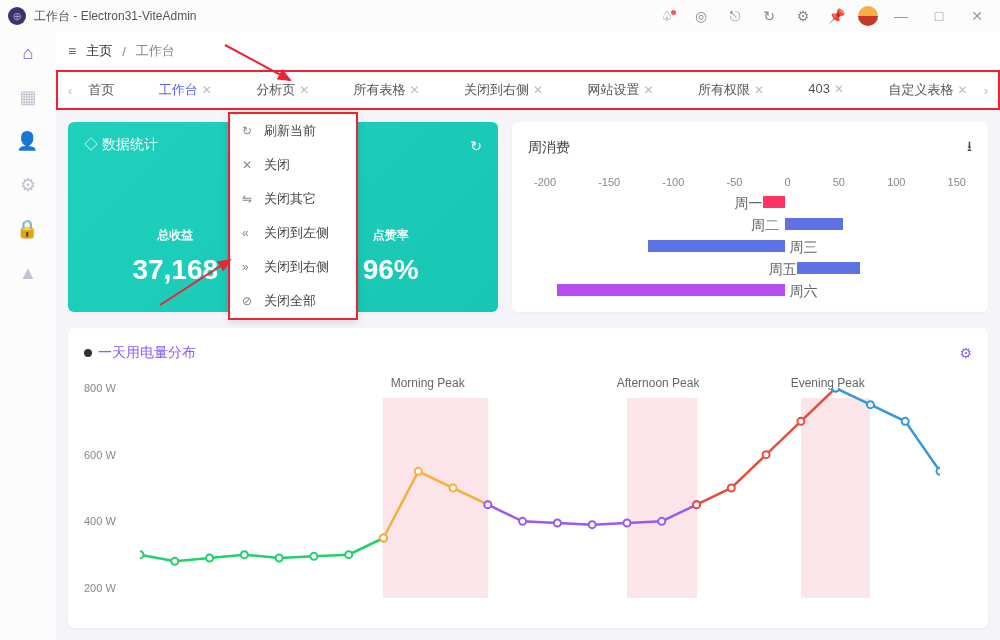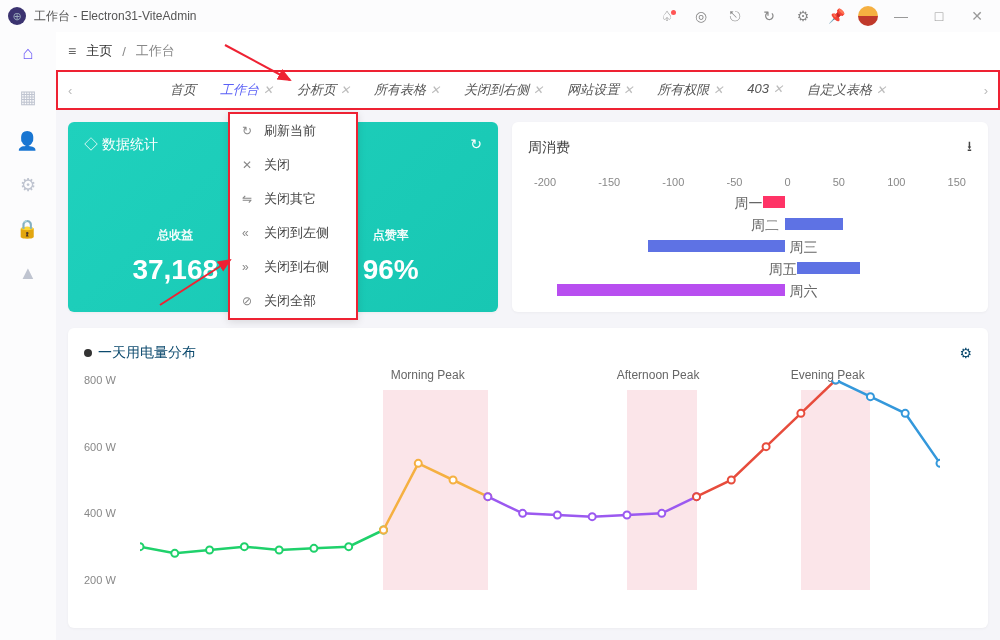--- a/index.html
+++ b/index.html
@@ -37,37 +37,37 @@
 .tabsrow .tab.active { color: #5a60f6; }
 .tabsrow .close { color: #bbb; font-size: 12px; }
 
 
 .content { flex: 1; overflow: hidden; padding: 12px; display: flex; flex-direction: column; gap: 16px; }
 
 
 .row1 { display: flex; gap: 14px; height: 210px; }
 .card { background: #fff; border-radius: 6px; box-shadow: 0 1px 3px rgba(0,0,0,.04); }
 .card.stats { flex: 0 0 430px; background: linear-gradient(135deg, #1fd1bd, #18c7b3); color: #fff; display:flex; flex-direction:column;}
-.stats-head { display:flex; align-items:flex-start; justify-content:space-between; padding: 14px 16px; font-size:14px;}
+.stats-head { display:flex; align-items:flex-end; justify-content:space-between; padding: 14px 16px; font-size:14px;}
 .stats-body { flex:1; display:flex; }
 .statcol { flex:1; display:flex; flex-direction:column; align-items:center; justify-content:center; gap:10px;}
 .statcol .lbl { font-size:12px; opacity:.95; font-weight:700;margin-top:32px;}
 .statcol .val { font-size:28px; font-weight:700;}
 .statcol.sep { border-left:1px solid rgba(255,255,255,.2); }
 
 .card.week { flex: 1; padding: 14px 16px; display:flex; flex-direction:column;}
 .week-head { display:flex; justify-content:space-between; align-items:center; font-size:14px; color:#444; margin-bottom:16px;}
 .week-axis { display:flex; font-size:11px; color:#888; justify-content:space-between; padding:0 6px 6px;}
 .bars { display:flex; flex-direction:column; gap:6px; font-size:11px; color:#666; position:relative; padding:0 6px;}
 .barrow { height:16px; position:relative; }
 .barrow .lbl { position:absolute; font-size:14px; color:#666; top:1px;}
 .barrow .bar { position:absolute; height:12px; top:2px;}
 
 .card.chart { height: 330px; padding: 16px; display:flex; flex-direction:column;}
-.chart-head { display:flex; justify-content:space-between; align-items:center; font-size:14px; color:#0c4a6e; }
+.chart-head { display:flex; justify-content:space-between; align-items:center; font-size:14px; color:#8b5cf6; margin-bottom:8px;}
 .chart-head .dot { width:8px;height:8px;background:#333;border-radius:50%; display:inline-block; margin-right:6px;}
 .plot { flex:1; position:relative; }
 .plot .ylab { position:absolute; left:0; font-size:11px; color:#888; transform:translateY(-50%);}
 .plot svg { position:absolute; left:56px; top:18px; }
 .plot .peak { position:absolute; background:#f9d4da; opacity:.6; top:28px;}
 .plot .peaklbl { position:absolute; font-size:12px; color:#666; top:6px; }
 
 
 .ctxmenu { position:absolute; background:#fff; border:2px solid #e23; width:130px; font-size:13px; color:#444; z-index:100; box-shadow:0 2px 8px rgba(0,0,0,.12);}
 .ctxmenu .item { padding:8px 12px; display:flex; align-items:center; gap:8px; cursor:pointer;}
@@ -110,21 +110,21 @@
 
     <div class="crumbrow">
       <span class="ham">≡</span>
       <span class="cur">主页</span>
       <span>/</span>
       <span>工作台</span>
     </div>
 
     <div class="tabsrow">
       <span class="scroll">‹</span>
-      <div id="tabs-holder" style="display:flex;flex:1;justify-content:center;font-style:italic;">
+      <div id="tabs-holder" style="display:flex;flex:1;justify-content:space-between;">
           <div class="tab">
             <span>首页</span>
           </div>
           <div class="tab active">
             <span>工作台</span>
             <span class="close">✕</span>
           </div>
           <div class="tab">
             <span>分析页</span>
             <span class="close">✕</span>

